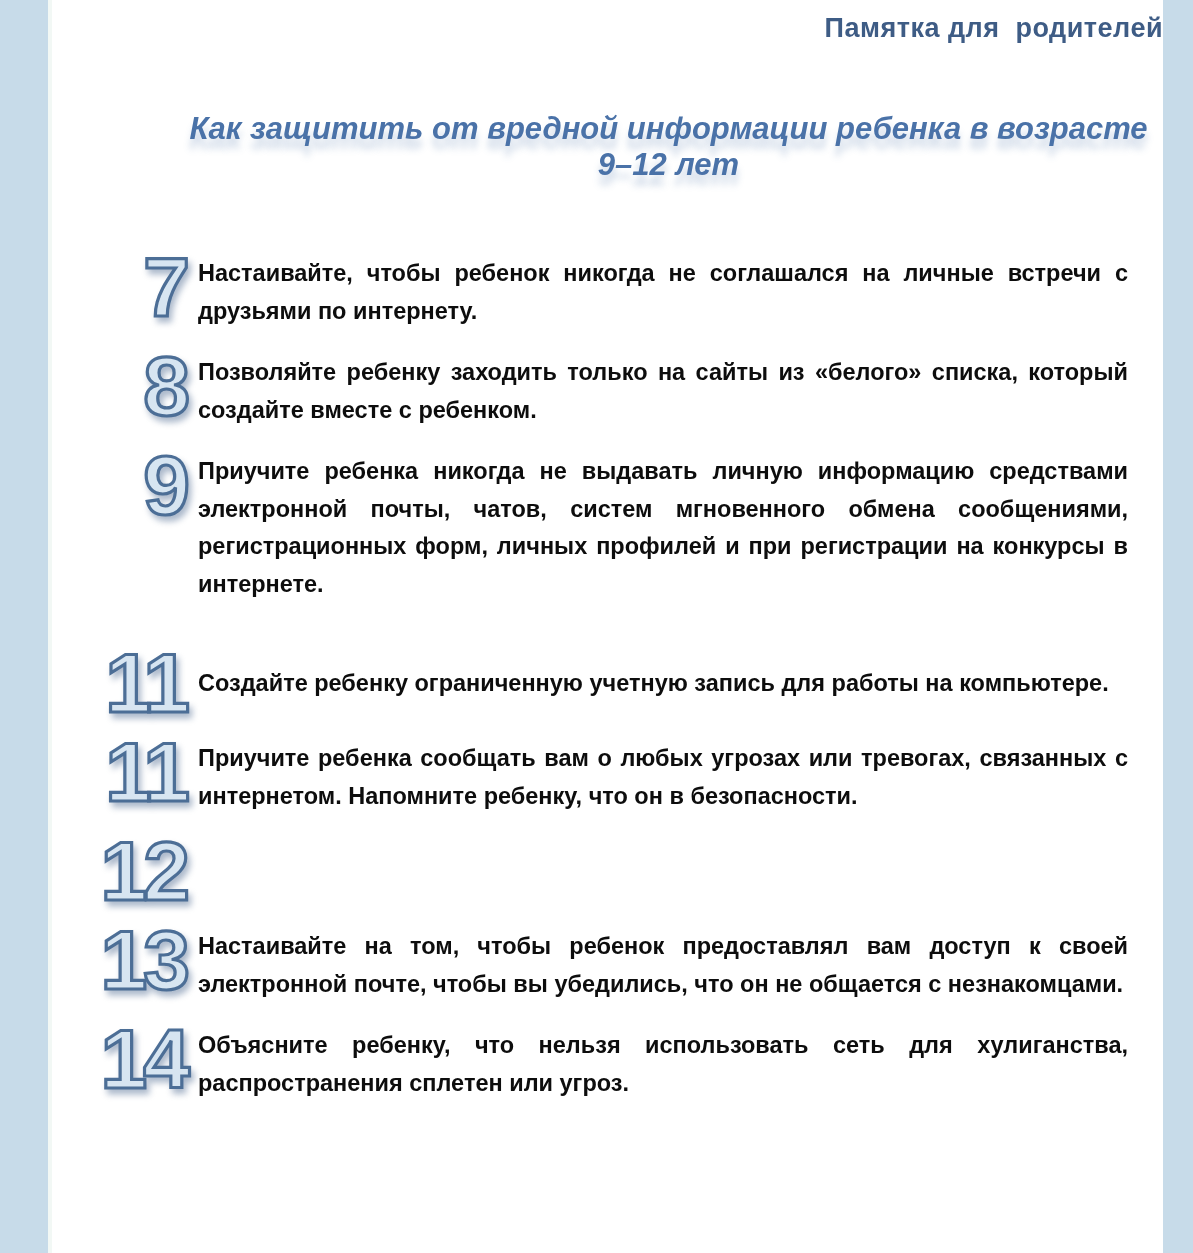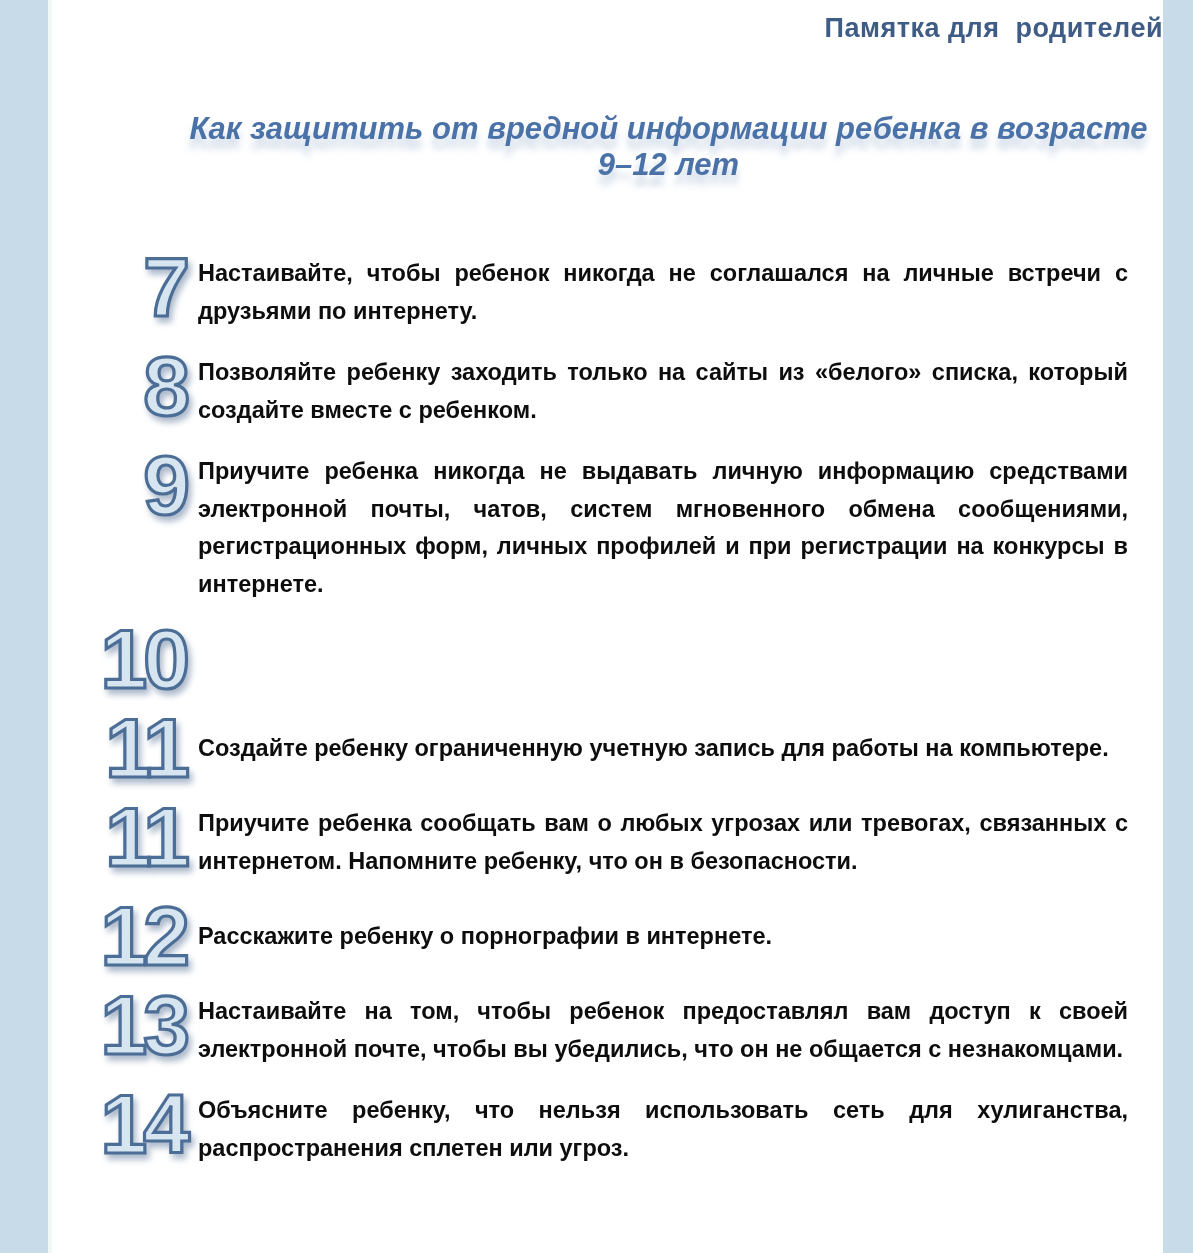--- a/index.html
+++ b/index.html
@@ -95,36 +95,34 @@
     <div class="num">8</div>
     <div class="txt">Позволяйте ребенку заходить только на сайты из «белого» списка, который создайте вместе с ребенком.</div>
   </div>
 
   <div class="item">
     <div class="num">9</div>
     <div class="txt">Приучите ребенка никогда не выдавать личную информацию средствами электронной почты, чатов, систем мгновенного обмена сообщениями, регистрационных форм, личных профилей и при регистрации на конкурсы в интернете.</div>
   </div>
 
   <div class="item">
-    <div class="num">10</div>
   </div>
 
   <div class="item" style="align-items: center;">
     <div class="num">11</div>
     <div class="txt">Создайте ребенку ограниченную учетную запись для работы на компьютере.</div>
   </div>
 
   <div class="item">
     <div class="num">11</div>
     <div class="txt">Приучите ребенка сообщать вам о любых угрозах или тревогах, связанных с интернетом. Напомните ребенку, что он в безопасности.</div>
   </div>
 
   <div class="item" style="align-items: center;">
     <div class="num">12</div>
-    <div class="txt">Расскажите ребенку о порнографии в интернете.</div>
   </div>
 
   <div class="item">
     <div class="num">13</div>
     <div class="txt">Настаивайте на том, чтобы ребенок предоставлял вам доступ к своей электронной почте, чтобы вы убедились, что он не общается с незнакомцами.</div>
   </div>
 
   <div class="item">
     <div class="num">14</div>
     <div class="txt">Объясните ребенку, что нельзя использовать сеть для хулиганства, распространения сплетен или угроз.</div>

